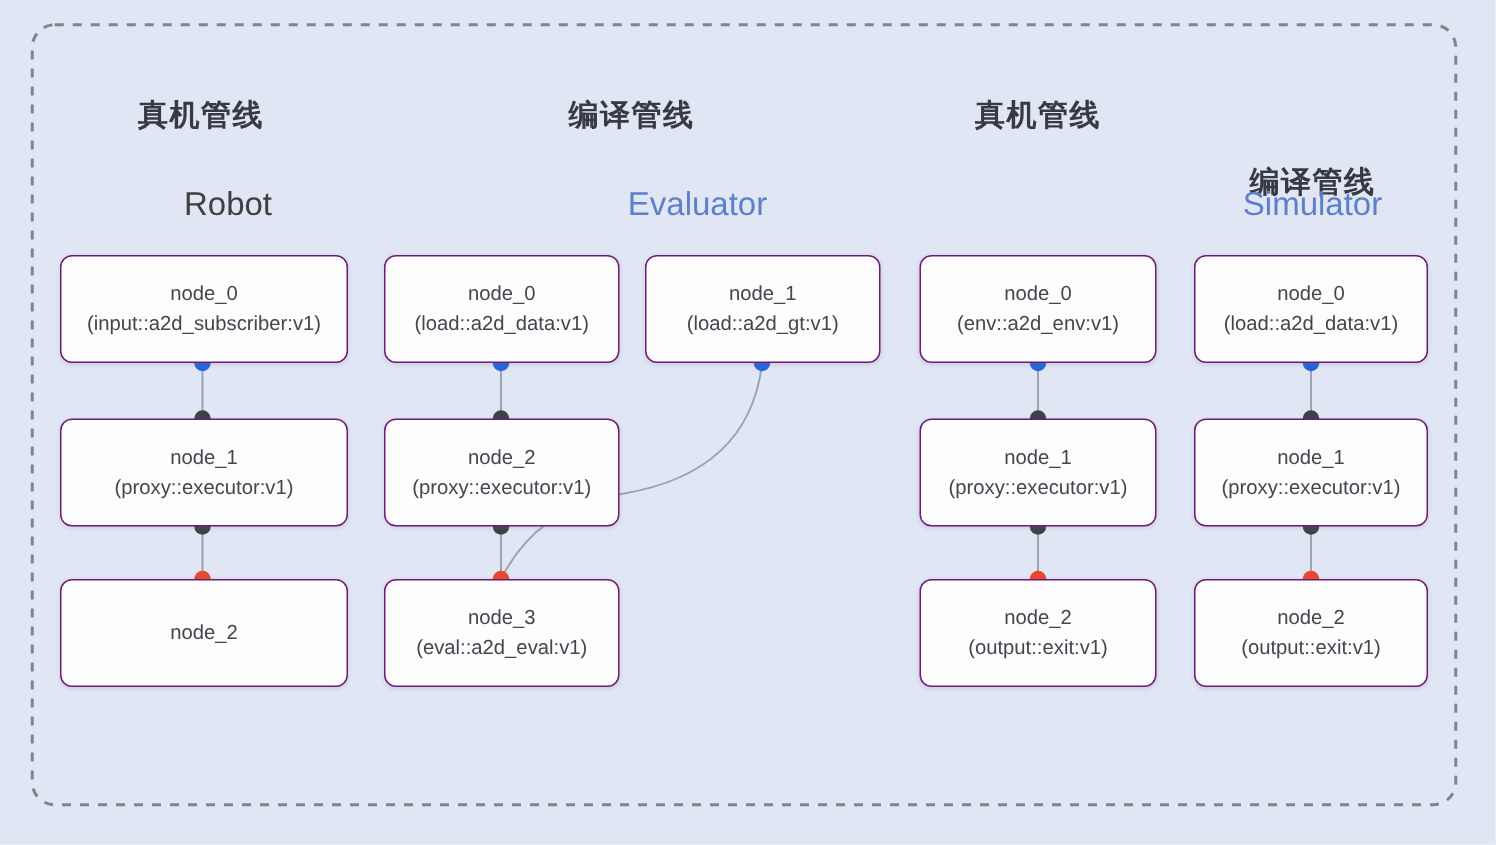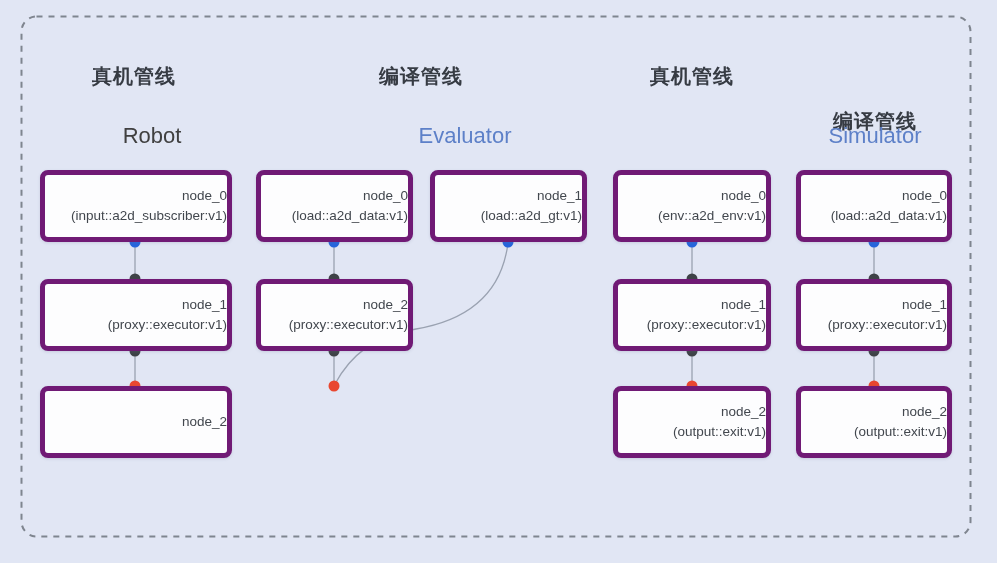--- a/index.html
+++ b/index.html
@@ -18,25 +18,25 @@
     white-space:nowrap;
   }
   .title-en{
     position:absolute;top:123px;transform:translateX(-50%);
     font-size:22px;font-weight:400;
     white-space:nowrap;
   }
   .node{
     position:absolute;box-sizing:border-box;
     background:#fdfdfe;
-    border:5px solid #701a75;
+    border:1px solid #701a75;
     border-radius:8px;
     box-shadow:0 1px 3px rgba(110,120,150,0.22);
     display:flex;flex-direction:column;
-    align-items:flex-end;justify-content:center;
+    align-items:center;justify-content:center;
     text-align:center;
   }
   .node .line1,.node .line2{
     font-size:13.5px;line-height:20px;white-space:nowrap;
   }
 </style>
 </head>
 <body>
 
 <div class="canvas" style="background: rgb(225, 230, 244);">
@@ -90,20 +90,24 @@
     <div class="line2">(load::a2d_data:v1)</div>
   </div>
       <div class="node" style="left: 430px; top: 170px; width: 157px; height: 72px; color: rgb(66, 71, 78);">
     <div class="line1">node_1</div>
     <div class="line2">(load::a2d_gt:v1)</div>
   </div>
       <div class="node" style="left: 256px; top: 279px; width: 157px; height: 72px; color: rgb(66, 71, 78);">
     <div class="line1">node_2</div>
     <div class="line2">(proxy::executor:v1)</div>
   </div>
+      <div class="node" style="left: 256px; top: 386px; width: 157px; height: 72px; color: rgb(66, 71, 78);">
+    <div class="line1">node_3</div>
+    <div class="line2">(eval::a2d_eval:v1)</div>
+  </div>
       <div class="title-cn" style="left: 692px; color: rgb(54, 59, 67);">真机管线</div>
       <div class="node" style="left: 613px; top: 170px; width: 158px; height: 72px; color: rgb(66, 71, 78);">
     <div class="line1">node_0</div>
     <div class="line2">(env::a2d_env:v1)</div>
   </div>
       <div class="node" style="left: 613px; top: 279px; width: 158px; height: 72px; color: rgb(66, 71, 78);">
     <div class="line1">node_1</div>
     <div class="line2">(proxy::executor:v1)</div>
   </div>
       <div class="node" style="left: 613px; top: 386px; width: 158px; height: 72px; color: rgb(66, 71, 78);">

